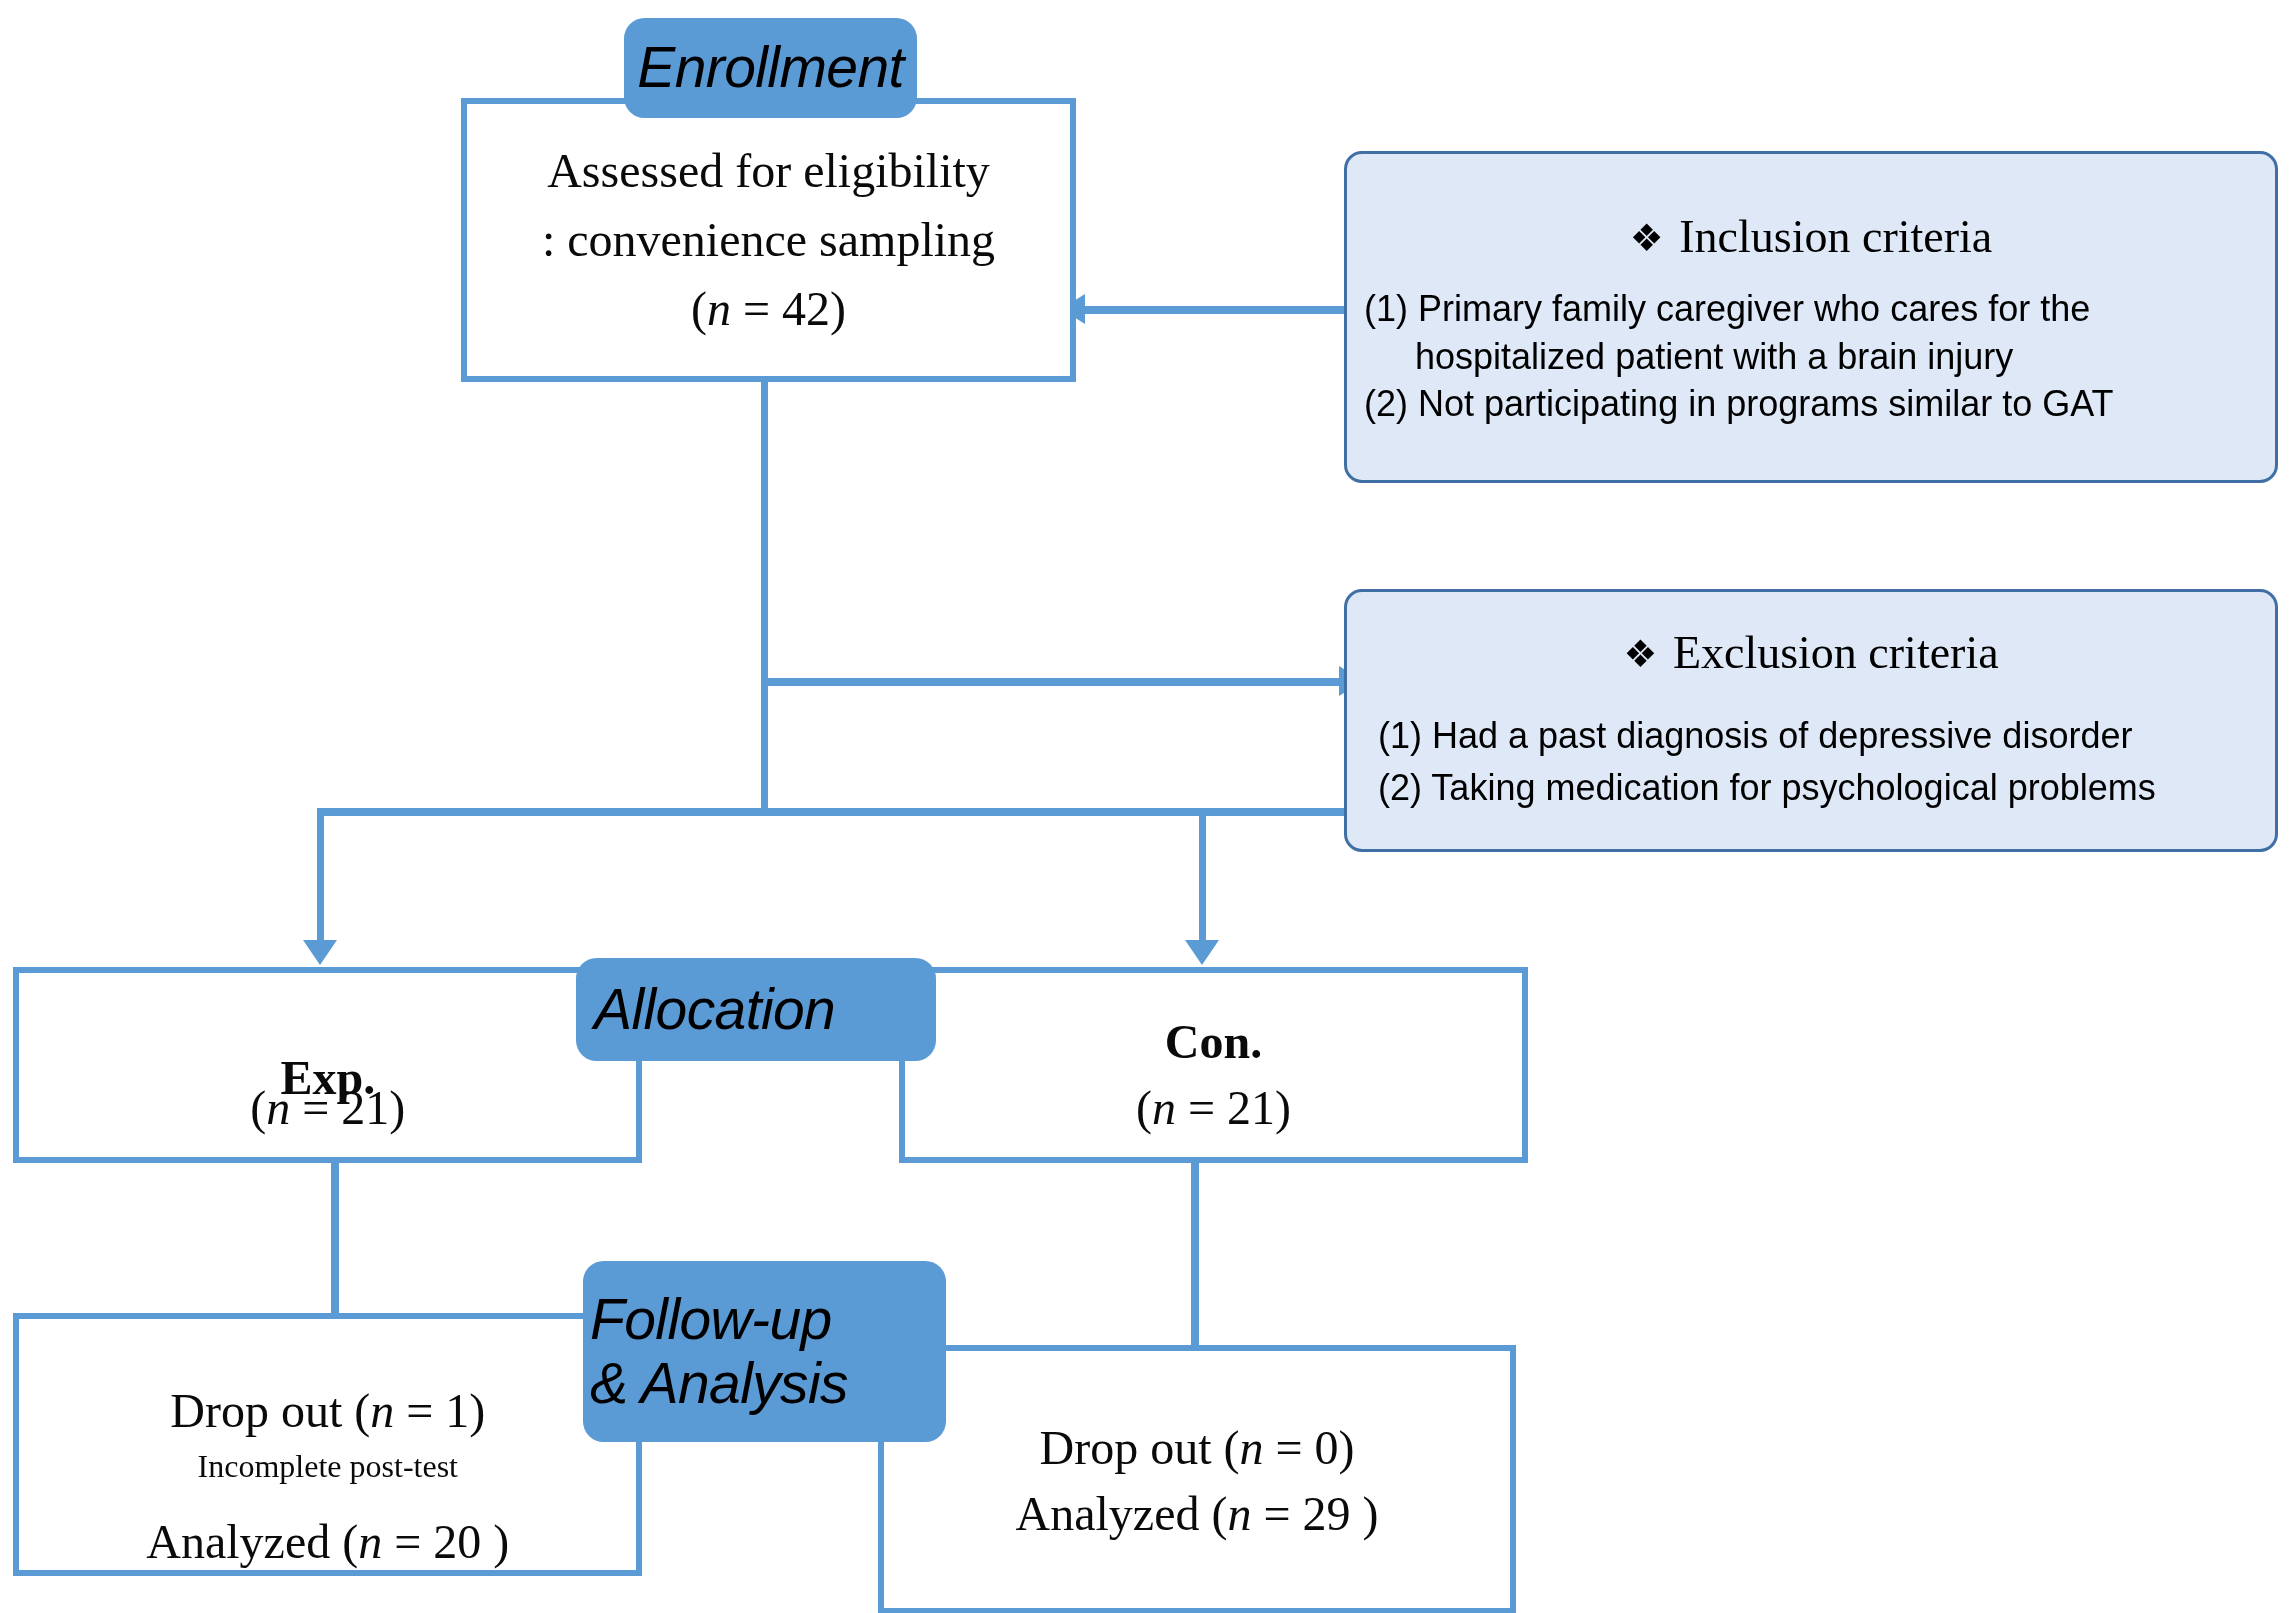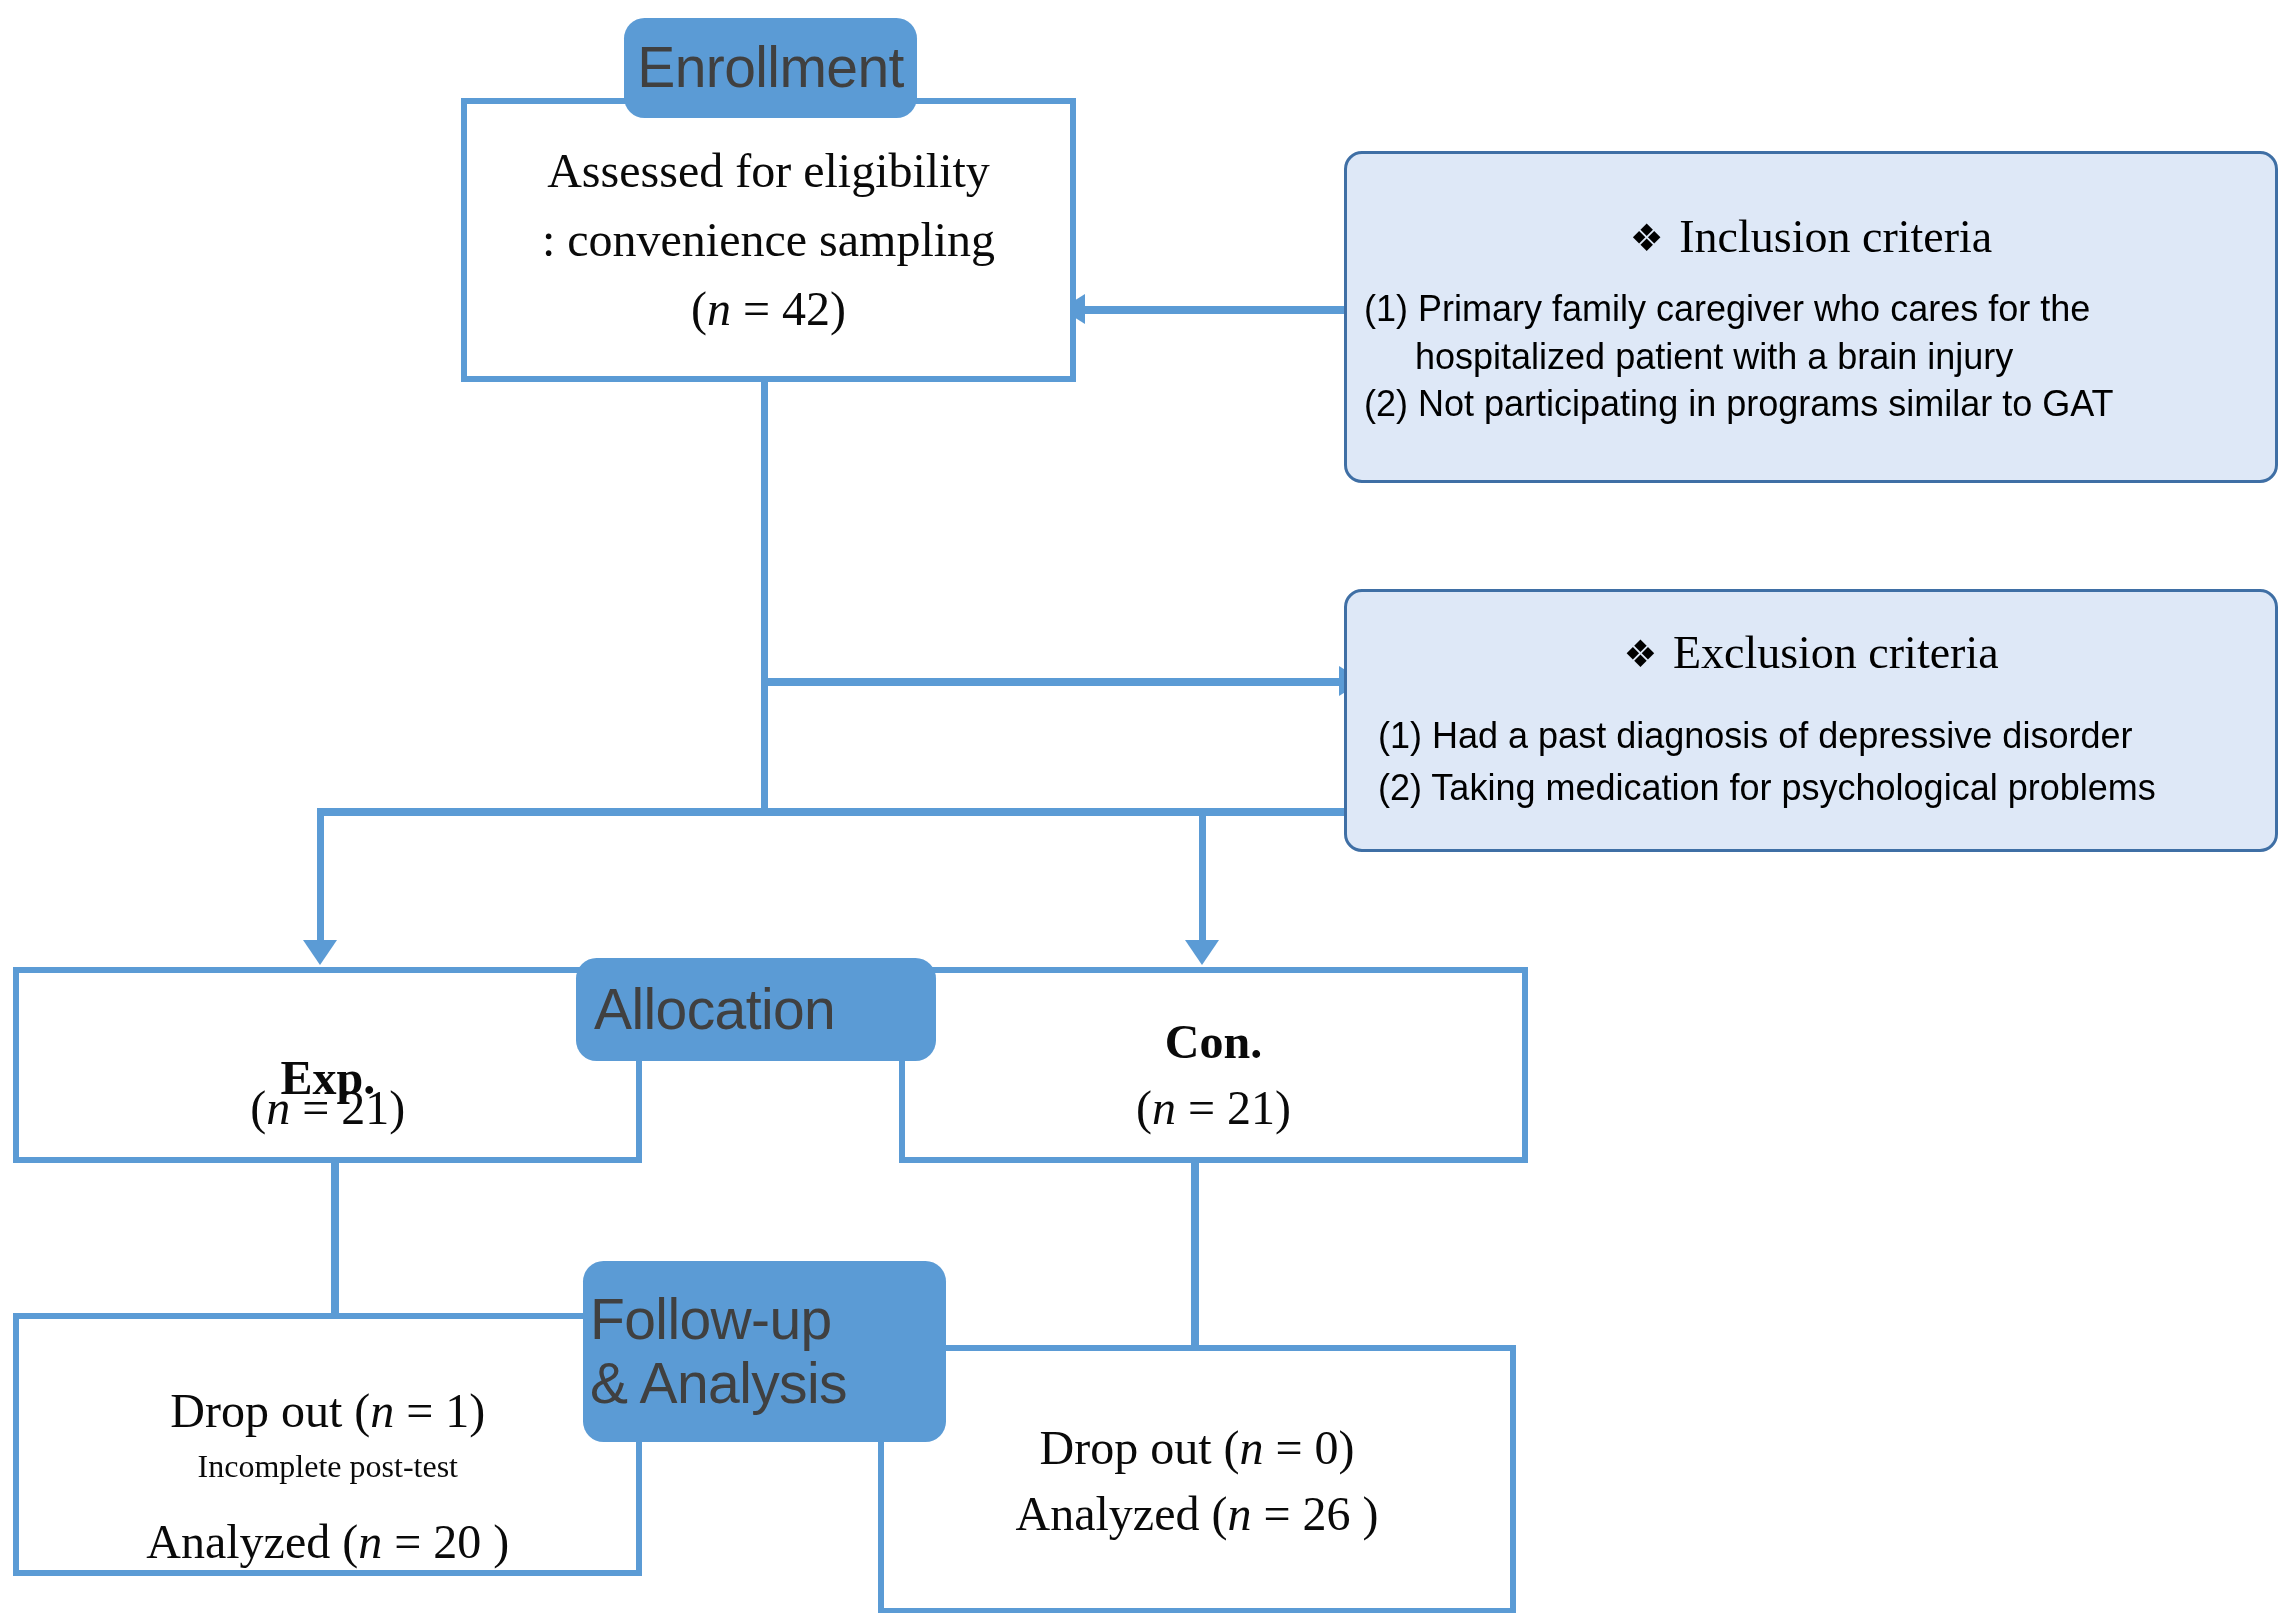--- a/index.html
+++ b/index.html
@@ -35,28 +35,29 @@
     line-height: 1.34;
     white-space: nowrap;
   }
 
   
   .stage-badge {
     position: absolute;
     box-sizing: border-box;
     background: #5B9BD5;
     border-radius: 20.5px;
-    color: #404040;
+    color: #000000;
     font-family: "Liberation Sans", "DejaVu Sans", sans-serif;
     font-weight: 400;
     display: flex;
     align-items: center;
     justify-content: center;
     z-index: 6;
     letter-spacing: -0.6px;
+    font-style: italic;
   }
   .stage-badge.two-line {
     flex-direction: column;
     justify-content: center;
     align-items: flex-start;
     padding-left: 22px;
   }
   .stage-badge .badge-line { display: block; line-height: 1.12; }
 
   
@@ -199,21 +200,21 @@
   </div>
 
   <div class="flow-box" style="left:13.3px; top:1313px; width:629px; height:263px;">
     <div class="box-text" style="top:60px; font-size:48px;"><span>Drop out (</span><em class="nvar">n</em><span> = 1)</span></div>
     <div class="box-text" style="top:126px; font-size:32px;text-align:center;">Incomplete post-test</div>
     <div class="box-text" style="top:191px; font-size:48px;"><span>Analyzed (</span><em class="nvar">n</em><span> = 20 )</span></div>
   </div>
 
   <div class="flow-box" style="left:878px; top:1345px; width:638px; height:269px;">
     <div class="box-text" style="top:65px; font-size:48px;"><span>Drop out (</span><em class="nvar">n</em><span> = 0)</span></div>
-    <div class="box-text" style="top:131px; font-size:48px;"><span>Analyzed (</span><em class="nvar">n</em><span> = 26 )</span></div>
+    <div class="box-text" style="top:131px; font-size:48px;"><span>Analyzed (</span><em class="nvar">n</em><span> = 29 )</span></div>
   </div>
 
   <div class="stage-badge two-line" style="left:583px; top:1261px; width:363px; height:181px; font-size:57px;padding-left:7px;">
     <span class="badge-line">Follow-up</span>
     <span class="badge-line">&amp; Analysis</span>
   </div>
 
 </div>
 
 

